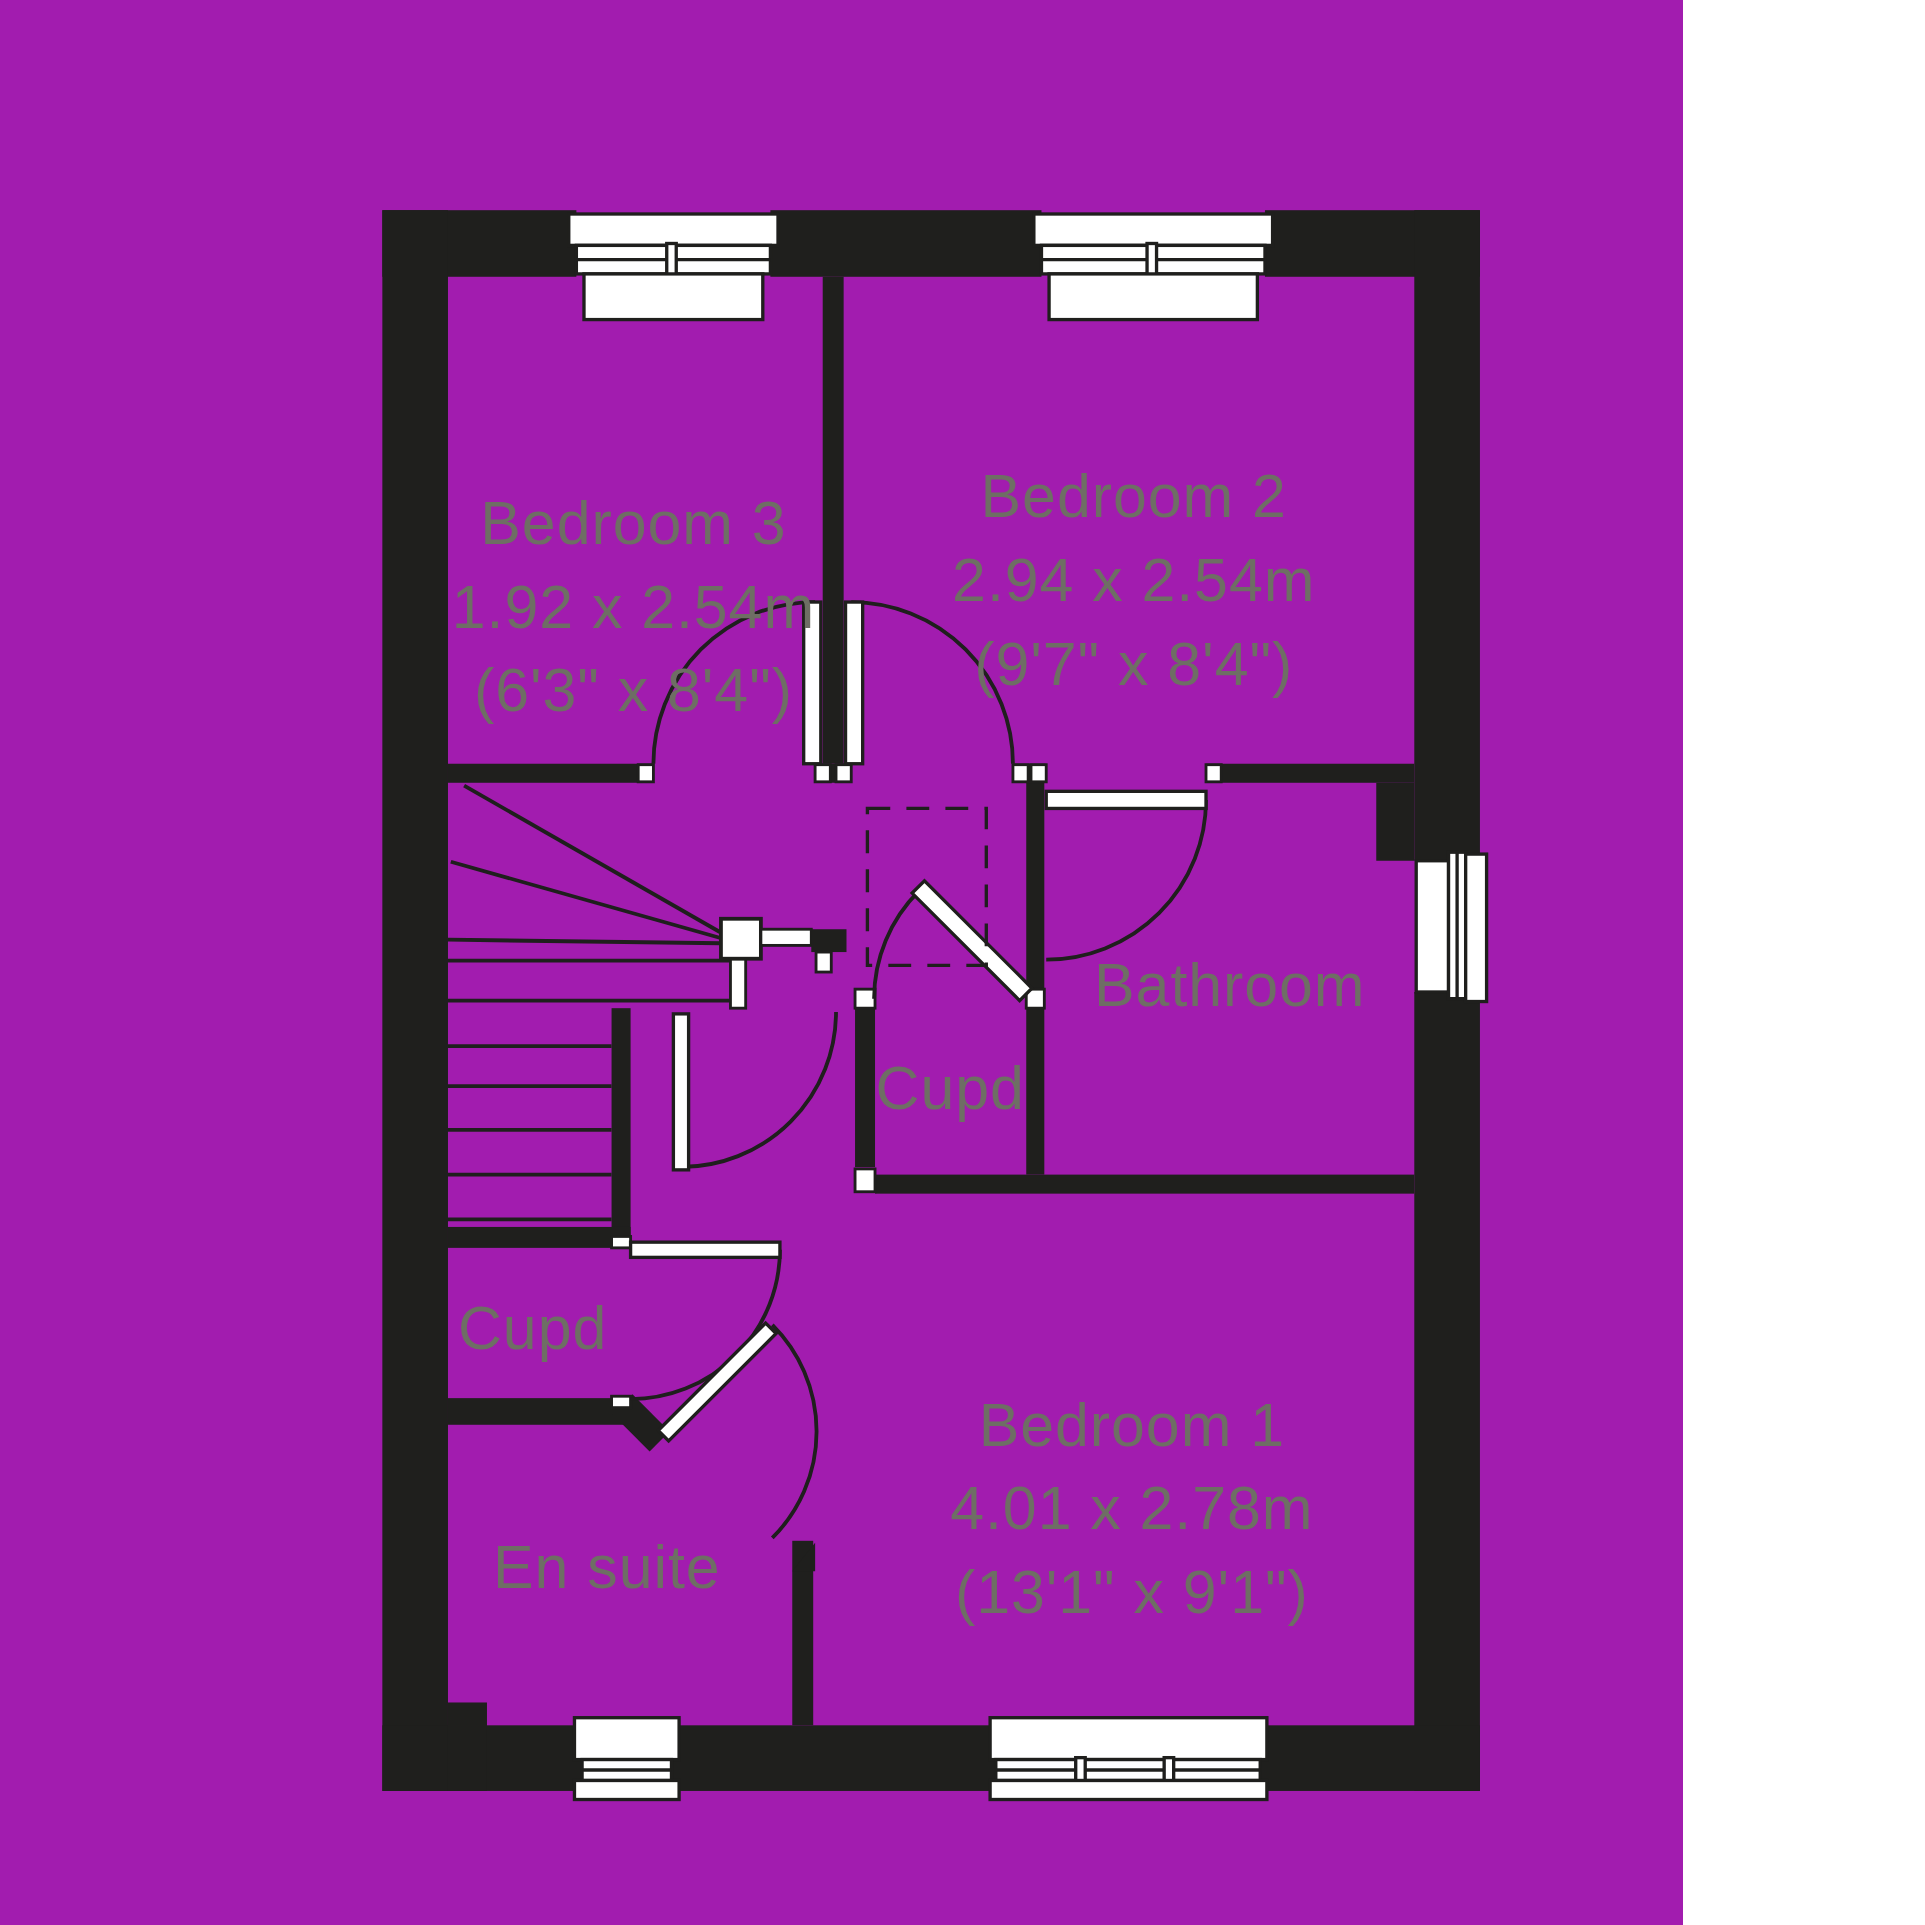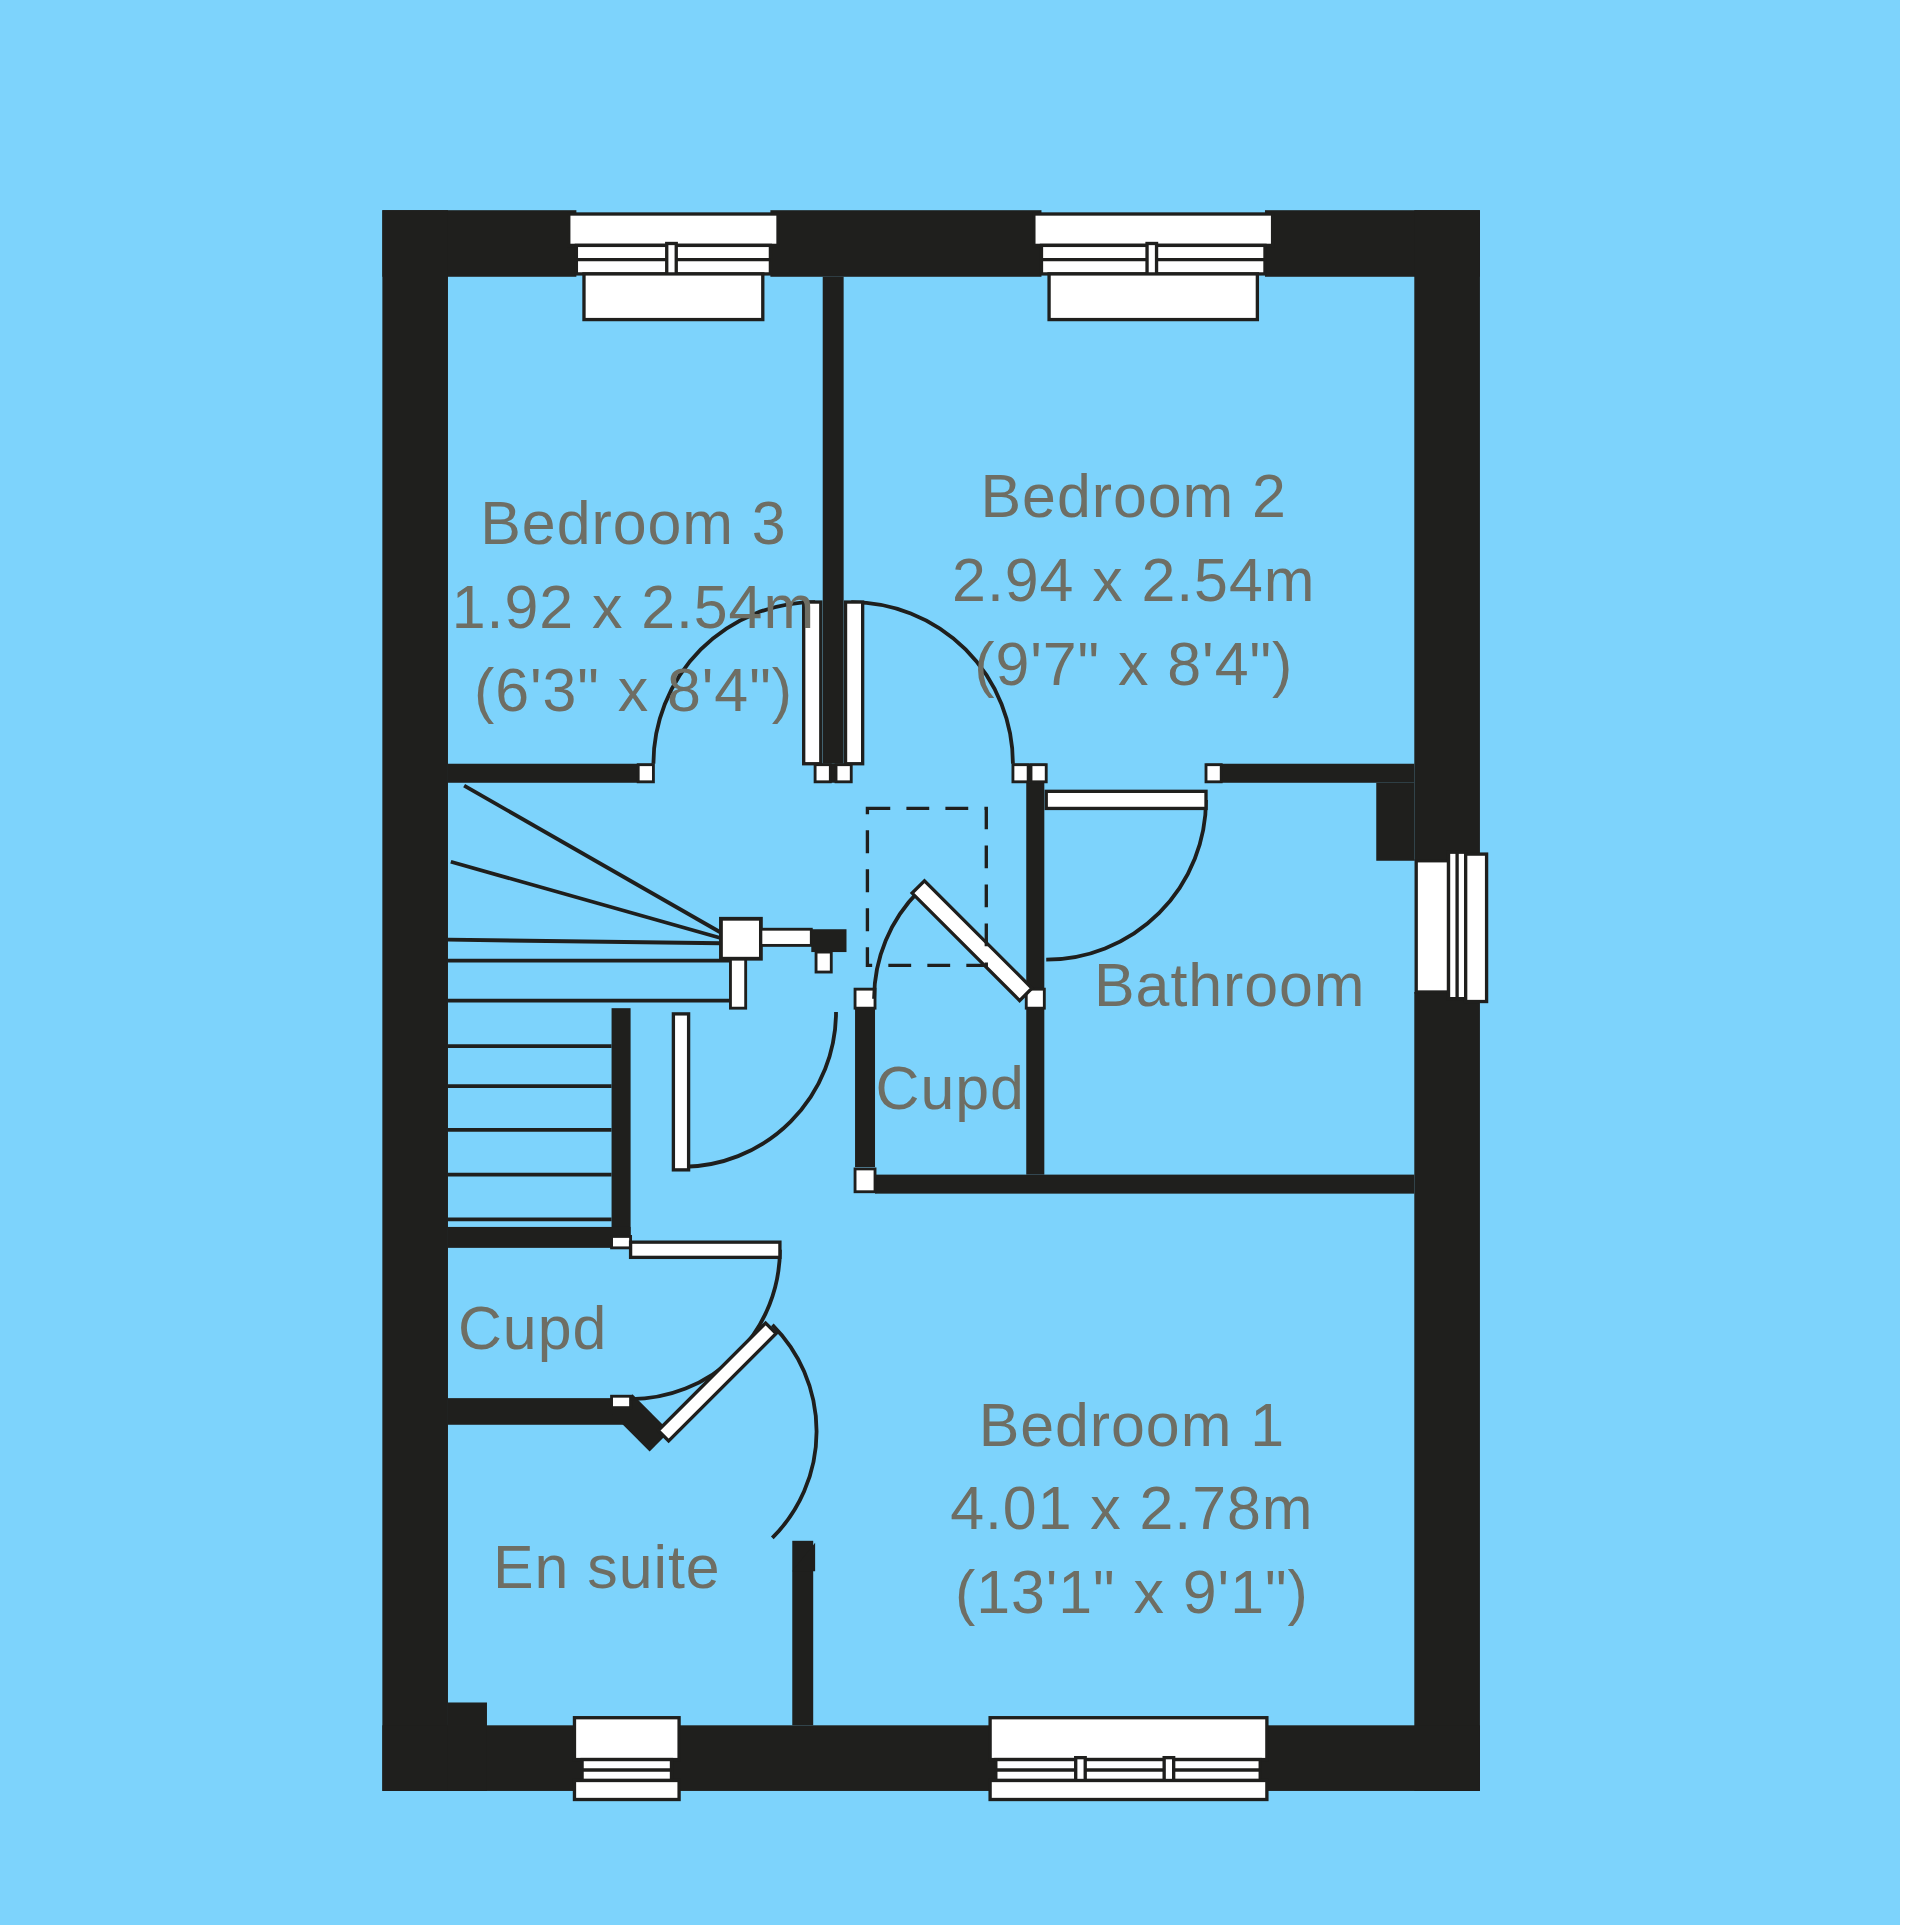--- a/index.html
+++ b/index.html
@@ -2,24 +2,24 @@
 <html style="font-size:15px"><head>
 <meta charset="utf-8">
 <style>
   html, body {
     margin: 0;
     padding: 0;
     background: #ffffff;
     font-family: "Liberation Sans", sans-serif;
   }
   .plan-wrap {
-    width: 1900px;
+    width: 1683px;
     height: 1926px;
     position: relative;
-    background: #7dd3fc;
+    background: #a21caf;
   }
   svg { display: block; }
   .wall   { fill: #1f1f1d; stroke: none; }
   .jamb   { fill: #ffffff; stroke: #1f1f1d; stroke-width: 3; }
   .leaf   { fill: #ffffff; stroke: #1f1f1d; stroke-width: 3.5; }
   .arc    { fill: none;    stroke: #1f1f1d; stroke-width: 4;  }
   .winbox { fill: #ffffff; stroke: #1f1f1d; stroke-width: 3.5; }
   .thin   { stroke: #1f1f1d; stroke-width: 3.5; fill: none; }
   .tread  { stroke: #1f1f1d; stroke-width: 4;   fill: none; }
   .dashedbox { fill: none; stroke: #1f1f1d; stroke-width: 3.5; stroke-dasharray: 24 17; }

